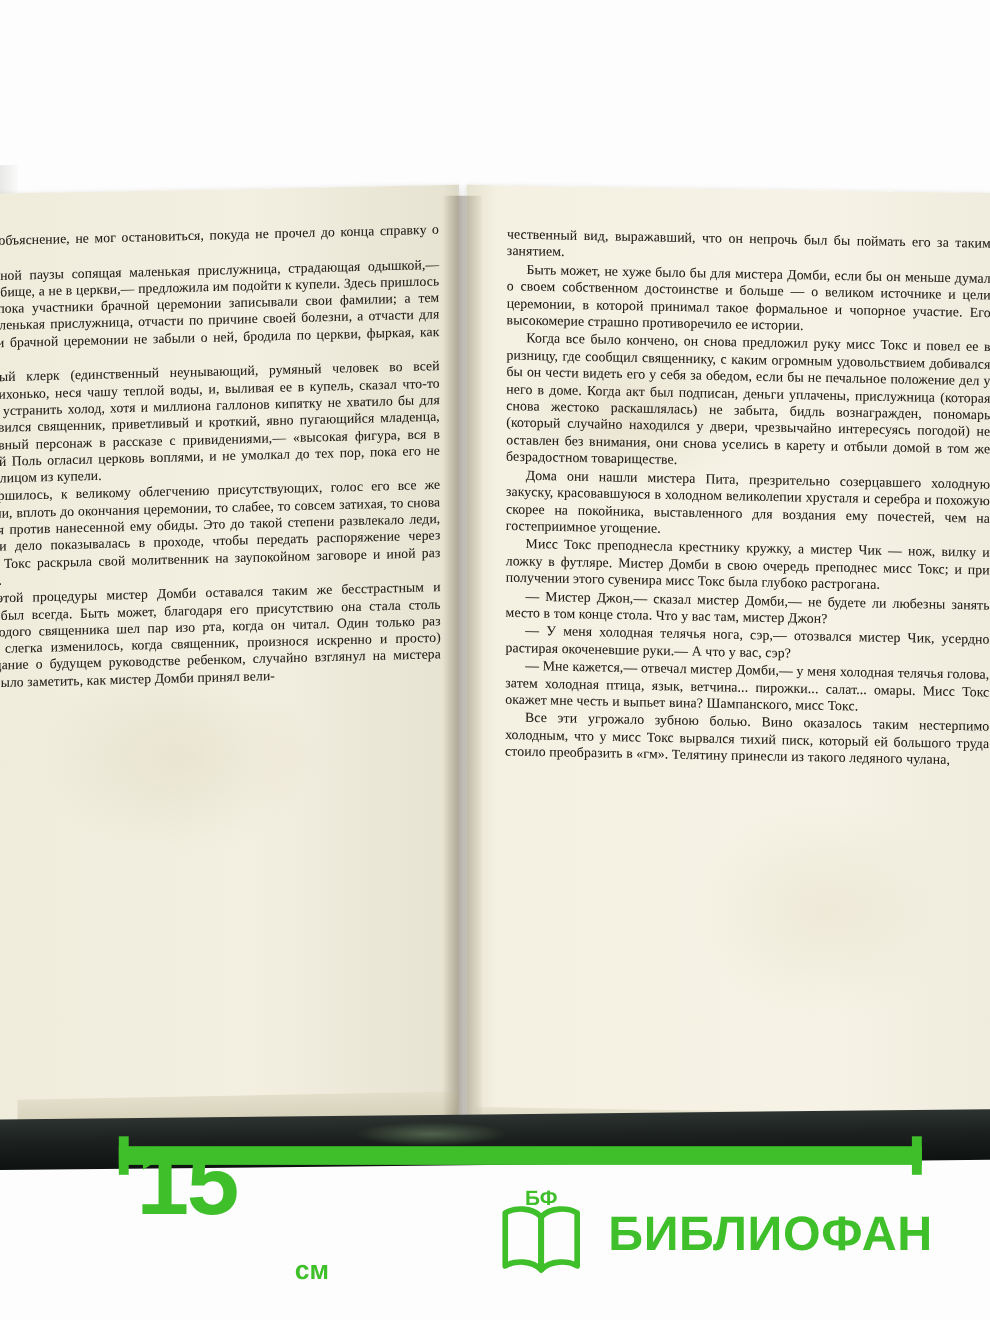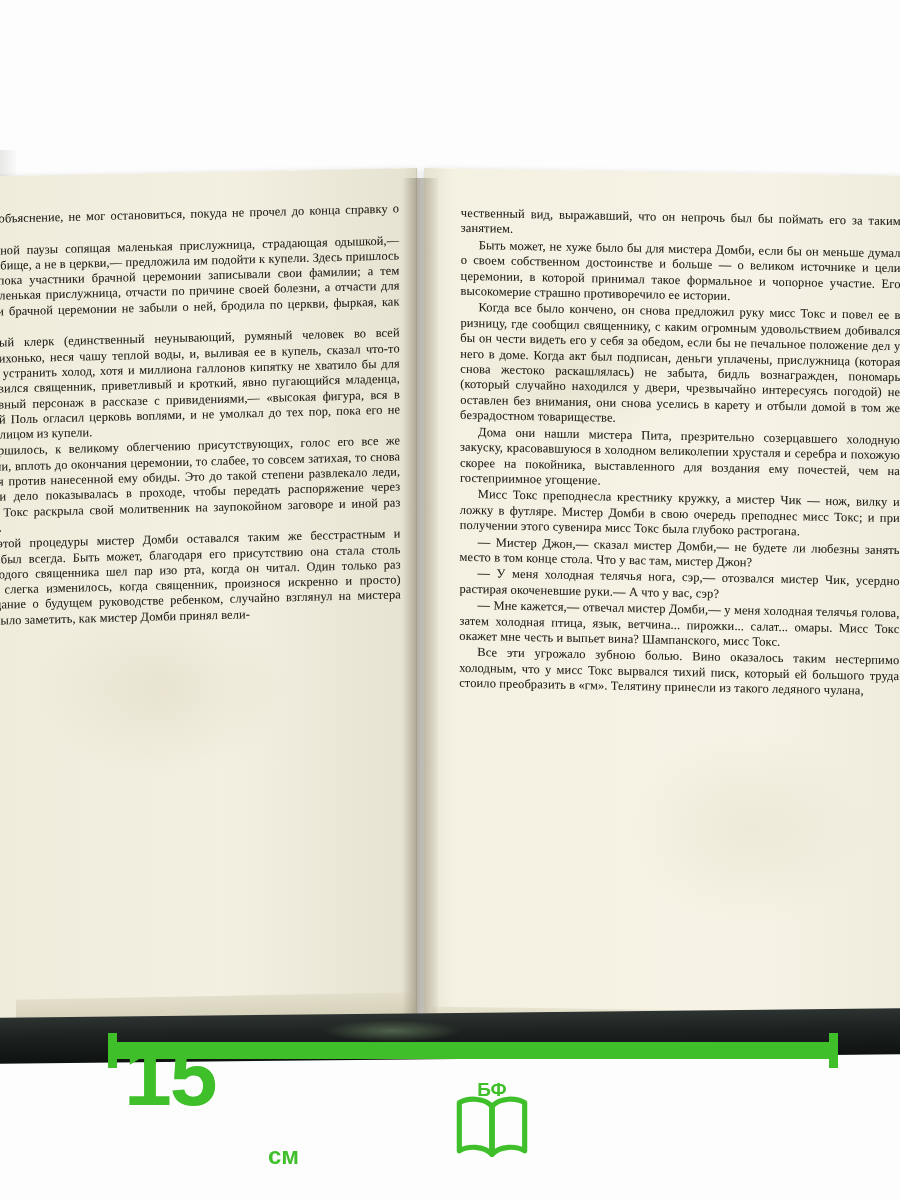--- a/index.html
+++ b/index.html
@@ -291,15 +291,16 @@
     <div class="brand-mark">
       <svg viewBox="0 0 100 100" width="86" height="86" aria-hidden="true">
         <g fill="none" stroke="#3fbf2a" stroke-width="6" stroke-linejoin="round" stroke-linecap="round">
           <path d="M50 28 C40 18, 22 18, 12 24 L12 80 C22 74, 40 74, 50 84 Z"></path>
           <path d="M50 28 C60 18, 78 18, 88 24 L88 80 C78 74, 60 74, 50 84 Z"></path>
           <path d="M50 28 L50 84"></path>
         </g>
         <text x="50" y="16" text-anchor="middle" font-family="Liberation Sans, sans-serif" font-size="22" font-weight="bold" fill="#3fbf2a">БФ</text>
       </svg>
     </div>
+    <div class="brand-text">БИБЛИОФАН</div>
   </div>
 
 </div>
 
 </body></html>

